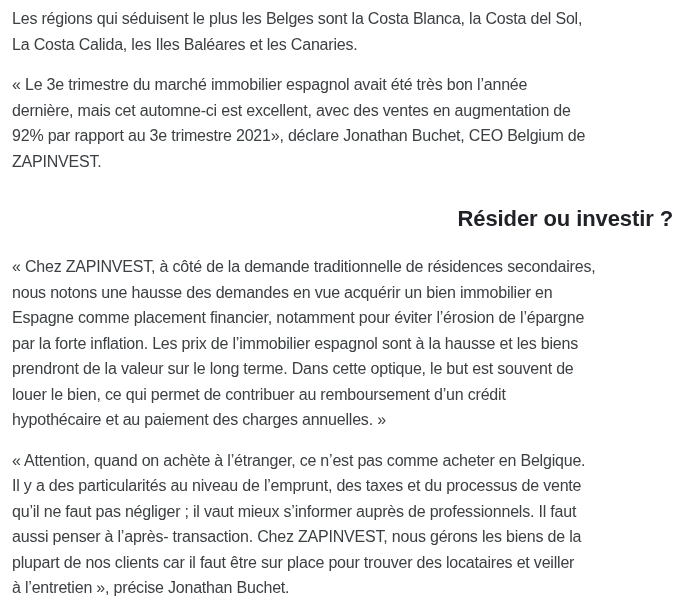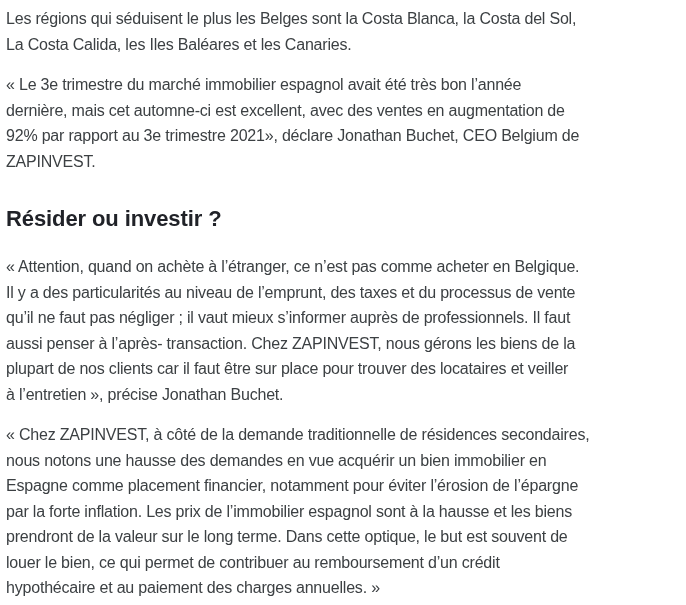--- a/index.html
+++ b/index.html
@@ -7,64 +7,65 @@
     padding: 0;
     background: #ffffff;
   }
   body {
     width: 686px;
     height: 605px;
     overflow: hidden;
     font-family: "Liberation Sans", "DejaVu Sans", sans-serif;
   }
   .article {
-    padding: 6px 13px 0 6px;
+    padding: 6px 13px 0 12px;
     box-sizing: border-box;
     width: 686px;
   }
   .article p {
     margin: 0 0 15px 0;
     font-size: 16px;
     line-height: 25.5px;
     letter-spacing: -0.2px;
     color: #3c4043;
     white-space: pre-line;
     font-weight: 400;
   }
   .article h2 {
     margin: 31px 0 21px 0;
     font-size: 22px;
     line-height: 28px;
     letter-spacing: -0.1px;
     color: #202228;
     font-weight: 700;
     white-space: pre-line;
+    text-align: right;
   }
 </style>
 </head>
 <body>
 
 <article class="article">
   <p>Les régions qui séduisent le plus les Belges sont la Costa Blanca, la Costa del Sol,
 La Costa Calida, les Iles Baléares et les Canaries.</p>
 
   <p>« Le 3e trimestre du marché immobilier espagnol avait été très bon l’année
 dernière, mais cet automne-ci est excellent, avec des ventes en augmentation de
 92% par rapport au 3e trimestre 2021», déclare Jonathan Buchet, CEO Belgium de
 ZAPINVEST.</p>
 
   <h2>Résider ou investir ?</h2>
 
-  <p>« Attention, quand on achète à l’étranger, ce n’est pas comme acheter en Belgique.
-Il y a des particularités au niveau de l’emprunt, des taxes et du processus de vente
-qu’il ne faut pas négliger ; il vaut mieux s’informer auprès de professionnels. Il faut
-aussi penser à l’après- transaction. Chez ZAPINVEST, nous gérons les biens de la
-plupart de nos clients car il faut être sur place pour trouver des locataires et veiller
-à l’entretien », précise Jonathan Buchet.</p>
-
   <p>« Chez ZAPINVEST, à côté de la demande traditionnelle de résidences secondaires,
 nous notons une hausse des demandes en vue acquérir un bien immobilier en
 Espagne comme placement financier, notamment pour éviter l’érosion de l’épargne
 par la forte inflation. Les prix de l’immobilier espagnol sont à la hausse et les biens
 prendront de la valeur sur le long terme. Dans cette optique, le but est souvent de
 louer le bien, ce qui permet de contribuer au remboursement d’un crédit
 hypothécaire et au paiement des charges annuelles. »</p>
+
+  <p>« Attention, quand on achète à l’étranger, ce n’est pas comme acheter en Belgique.
+Il y a des particularités au niveau de l’emprunt, des taxes et du processus de vente
+qu’il ne faut pas négliger ; il vaut mieux s’informer auprès de professionnels. Il faut
+aussi penser à l’après- transaction. Chez ZAPINVEST, nous gérons les biens de la
+plupart de nos clients car il faut être sur place pour trouver des locataires et veiller
+à l’entretien », précise Jonathan Buchet.</p>
 </article>
 
 </body></html>

